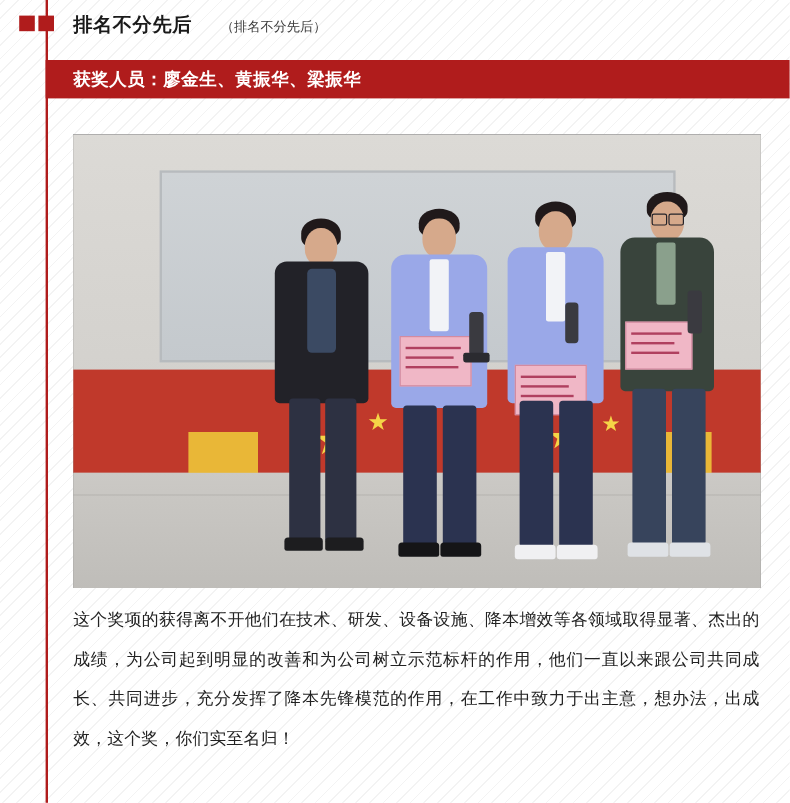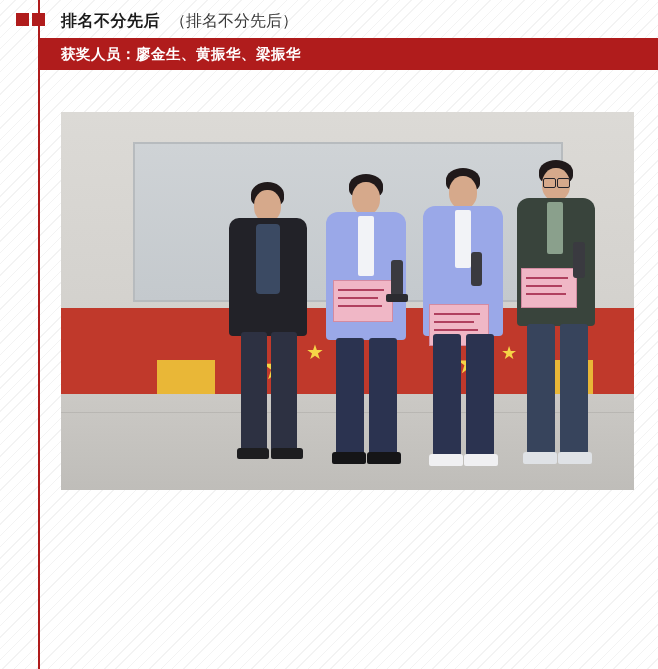--- a/index.html
+++ b/index.html
@@ -74,30 +74,30 @@
     align-items: baseline;
     white-space: nowrap;
   }
   .award-title {
     font-size: 16px;
     font-weight: bold;
     color: #1a1a1a;
     letter-spacing: 0.5px;
   }
   .award-note {
-    font-size: 16px;
+    font-size: 11px;
     color: #3a3a3a;
-    margin-left: 10px;
+    margin-left: 24px;
   }
 
   
   .winner-band {
     position: absolute;
     left: 0px;
-    top: 38px;
+    top: 50px;
     width: 620px;
     height: 32px;
     background: #b01c1c;
     box-sizing: border-box;
   }
   .winner-text {
     position: absolute;
     left: 23px;
     top: 7px;
     font-size: 14.5px;
@@ -336,15 +336,16 @@
           <div class="trophy" style="left:512px; top:130px; width:12px; height:36px; background:#3a3a40; border-radius:3px;"></div>
           <div class="legs" style="left:466px; top:212px; width:28px; height:130px; background:#37445c;"></div>
           <div class="legs" style="left:499px; top:212px; width:28px; height:130px; background:#37445c;"></div>
           <div class="shoe" style="left:462px; top:340px; width:34px; height:12px; background:#dfe2e6;"></div>
           <div class="shoe" style="left:497px; top:340px; width:34px; height:12px; background:#dfe2e6;"></div>
         </div>
 
       </div>
     </div>
 
+    <div class="caption">这个奖项的获得离不开他们在技术、研发、设备设施、降本增效等各领域取得显著、杰出的成绩，为公司起到明显的改善和为公司树立示范标杆的作用，他们一直以来跟公司共同成长、共同进步，充分发挥了降本先锋模范的作用，在工作中致力于出主意，想办法，出成效，这个奖，你们实至名归！</div>
 
   </div>
 </div>
 
 </body></html>

